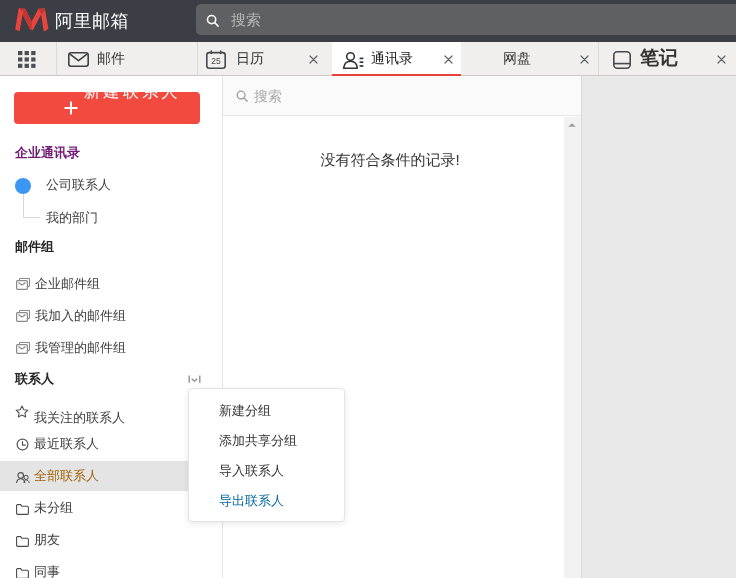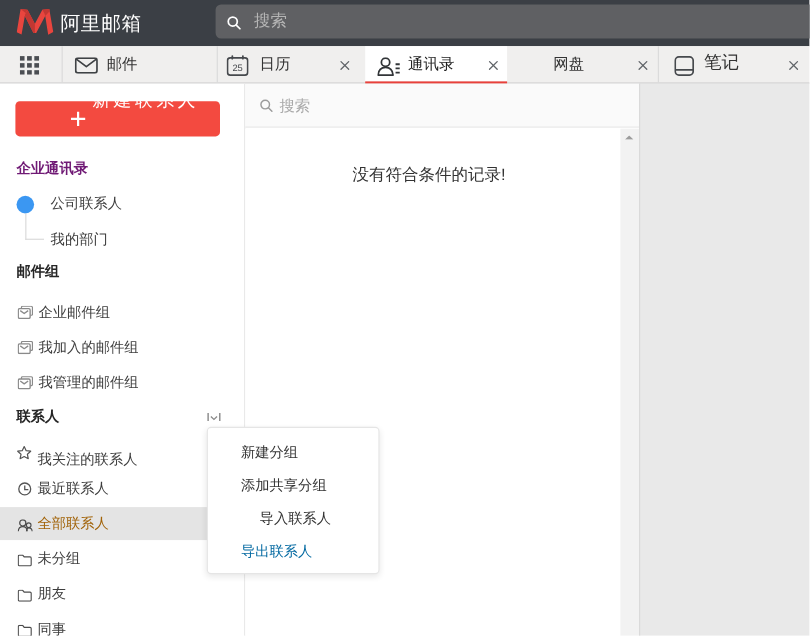--- a/index.html
+++ b/index.html
@@ -79,21 +79,21 @@
 
 <div class="abs" style="left:503px;top:42px;height:32px;line-height:32px;font-size:14px;color:#333;">网盘</div>
 <svg class="abs" style="left:580px;top:55px;" width="9" height="9" viewBox="0 0 9 9">
   <path d="M1,1 L8,8 M8,1 L1,8" stroke="#606468" stroke-width="1.2" stroke-linecap="round"></path>
 </svg>
 
 <svg class="abs" style="left:613px;top:51px;" width="18" height="18" viewBox="0 0 18 18">
   <rect x="0.8" y="0.8" width="16.4" height="16.4" rx="3.4" fill="none" stroke="#46494d" stroke-width="1.6"></rect>
   <line x1="1" y1="12.6" x2="17" y2="12.6" stroke="#46494d" stroke-width="1.6"></line>
 </svg>
-<div class="abs" style="left:640px;top:42px;height:32px;line-height:32px;font-size:16px;color:#333;">笔记</div>
+<div class="abs" style="left:640px;top:42px;height:32px;line-height:32px;font-size:19px;color:#333;font-weight:bold;">笔记</div>
 <svg class="abs" style="left:717px;top:55px;" width="9" height="9" viewBox="0 0 9 9">
   <path d="M1,1 L8,8 M8,1 L1,8" stroke="#606468" stroke-width="1.2" stroke-linecap="round"></path>
 </svg>
 
 <div class="abs" style="left:0;top:76px;width:223px;height:502px;background:#ffffff;border-right:1px solid #e4e4e4;"></div>
 
 <div class="abs" style="left:0;top:461px;width:222px;height:30px;background:#e4e4e4;"></div>
 
 <div class="abs" style="left:14px;top:92px;width:186px;height:32px;background:#f34a40;border-radius:4px;"></div>
 <svg class="abs" style="left:64px;top:101px;" width="14" height="14" viewBox="0 0 14 14">
@@ -178,14 +178,14 @@
 <div class="abs" style="left:564px;top:117px;width:17px;height:461px;background:#f2f2f2;"></div>
 <svg class="abs" style="left:568px;top:122.6px;" width="8" height="4" viewBox="0 0 8 4">
   <polygon points="4,0.2 7.8,3.8 0.2,3.8" fill="#9c9c9c"></polygon>
 </svg>
 
 <div class="abs" style="left:581px;top:76px;width:155px;height:502px;background:#e9e9e9;border-left:1px solid #d9d9d9;"></div>
 
 <div class="abs" style="left:188px;top:388px;width:157px;height:134px;background:#ffffff;border:1px solid #e5e5e5;border-radius:4px;box-shadow:0 2px 6px rgba(0,0,0,0.09);"></div>
 <div class="abs" style="left:219px;top:396px;width:120px;height:30px;line-height:30px;font-size:13px;color:#333;">新建分组</div>
 <div class="abs" style="left:219px;top:426px;width:120px;height:30px;line-height:30px;font-size:13px;color:#333;">添加共享分组</div>
-<div class="abs" style="left:236px;top:456px;width:120px;height:30px;line-height:30px;font-size:13px;color:#333;">导入联系人</div>
+<div class="abs" style="left:219px;top:456px;width:120px;height:30px;line-height:30px;font-size:13px;color:#333;">导入联系人</div>
 <div class="abs" style="left:219px;top:486px;width:120px;height:30px;line-height:30px;font-size:13px;color:#0369a1;">导出联系人</div>
 
 </body></html>

